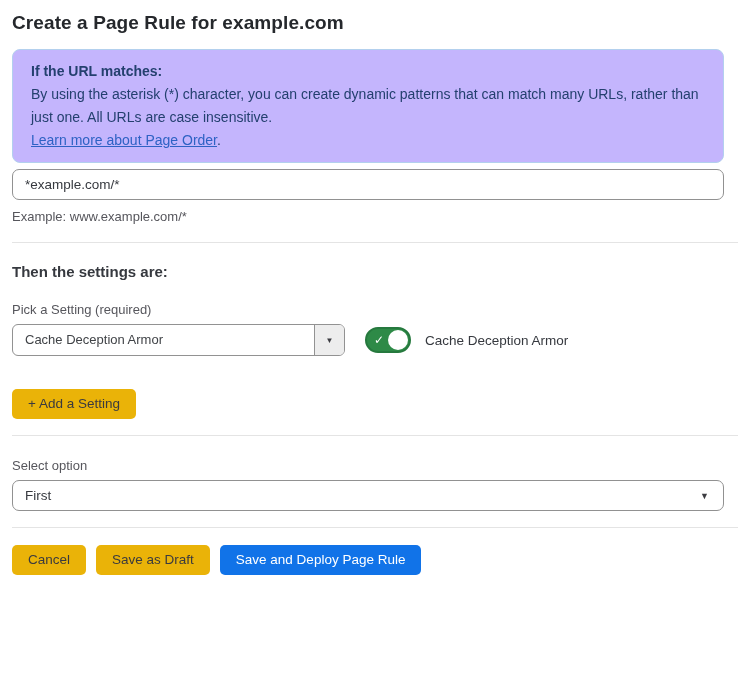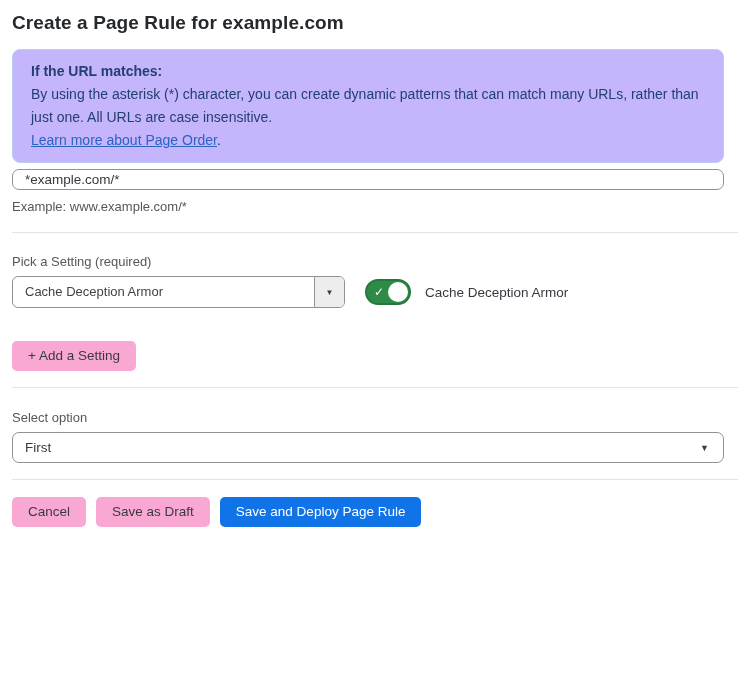--- a/index.html
+++ b/index.html
@@ -27,21 +27,21 @@
   .info-box p { margin: 0; font-size: 14px; line-height: 23px; color: #24406f; }
   .info-heading { font-weight: bold; color: #17316b; }
   .info-link-line a { color: #2e62c4; text-decoration: underline; cursor: pointer; }
 
   label.field-label {
     display: block; font-size: 13px; color: #56565c; line-height: 16px;
   }
   .url-label { margin-top: 19px; }
 
   input.text-input {
-    display: block; width: 100%; height: 21px;
+    display: block; width: 100%; height: 31px;
     margin-top: 6px; padding: 0 12px;
     font-family: inherit; font-size: 13.5px; color: #36393f;
     border: 1px solid #919191; border-radius: 7px; background: #fff;
     outline: none;
   }
   p.helper { margin: 7px 0 0; font-size: 13px; line-height: 19px; color: #56565c; }
 
   hr.divider {
     border: none; border-top: 1px solid #e4e4e4;
     margin: 16px -14px 0 0;
@@ -85,21 +85,21 @@
     background: #ffffff;
   }
   .toggle-label { margin-left: 14px; font-size: 13.5px; color: #36393f; }
 
   button.btn {
     height: 30px; padding: 0 16px;
     font-family: inherit; font-size: 13.5px;
     border: none; border-radius: 5px; cursor: pointer;
     line-height: 28px;
   }
-  button.btn.gray { background: #f9a8d4; color: #3a3a3f; }
+  button.btn.gray { background: #eab308; color: #3a3a3f; }
   button.btn.blue { background: #1173e8; color: #ffffff; }
   .add-setting { margin-top: 33px; }
 
   .divider-2 { margin-top: 21px; }
   .order-heading { margin-top: 17px; }
   .select-label { margin-top: 22px; }
 
   .select-full {
     margin-top: 6px; height: 31px; width: 100%;
     border: 1px solid #919191; border-radius: 7px; background: #fff;
@@ -124,20 +124,21 @@
     <p class="info-heading">If the URL matches:</p>
     <p class="info-body">By using the asterisk (*) character, you can create dynamic patterns that can match many URLs, rather than just one. All URLs are case insensitive.</p>
     <p class="info-link-line"><a href="#">Learn more about Page Order</a><span>.</span></p>
   </div>
 
   <input class="text-input" type="text" value="*example.com/*" style="">
   <p class="helper">Example: www.example.com/*</p>
 
   <hr class="divider">
 
+  <h2 class="section-heading">Then the settings are:</h2>
   <label class="field-label pick-label">Pick a Setting (required)</label>
 
   <div class="setting-row">
     <div class="combo">
       <span class="combo-value">Cache Deception Armor</span>
       <span class="combo-arrow">▼</span>
     </div>
     <div class="toggle">
       <span class="check">✓</span>
       <span class="knob"></span>

